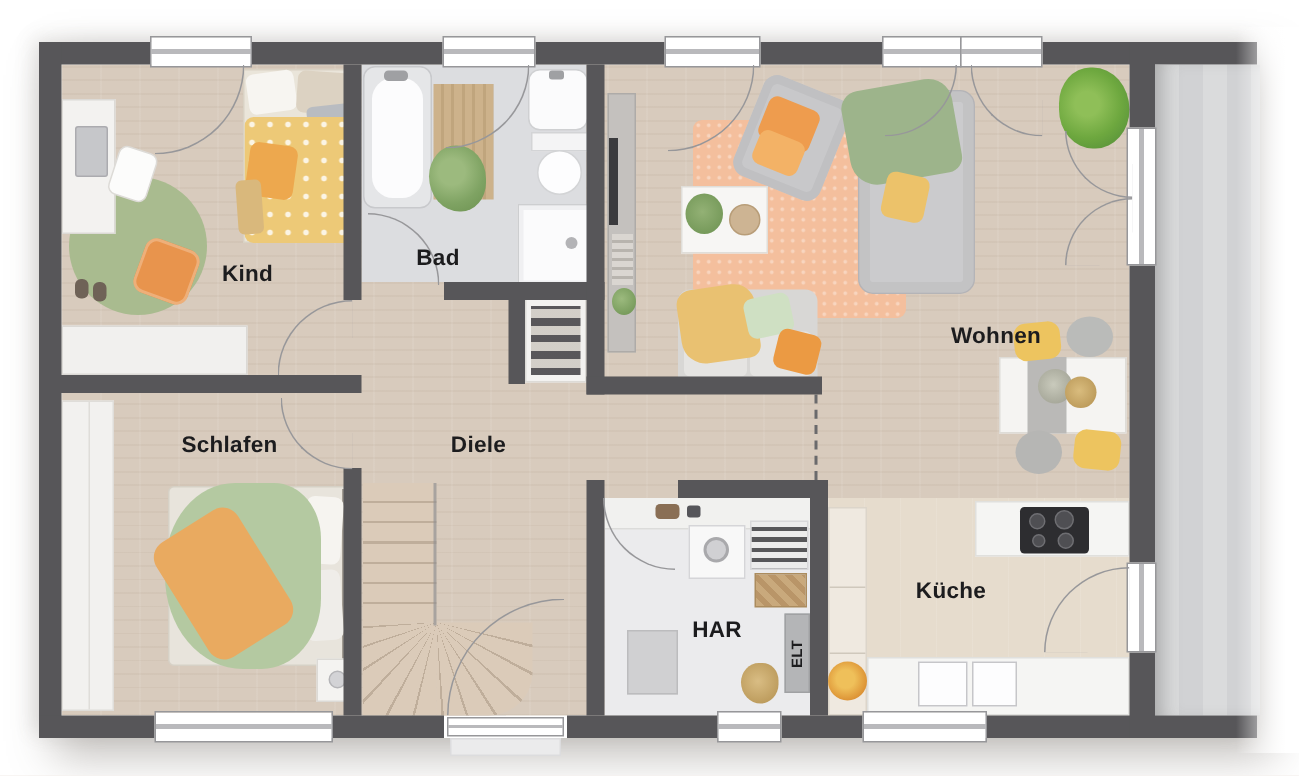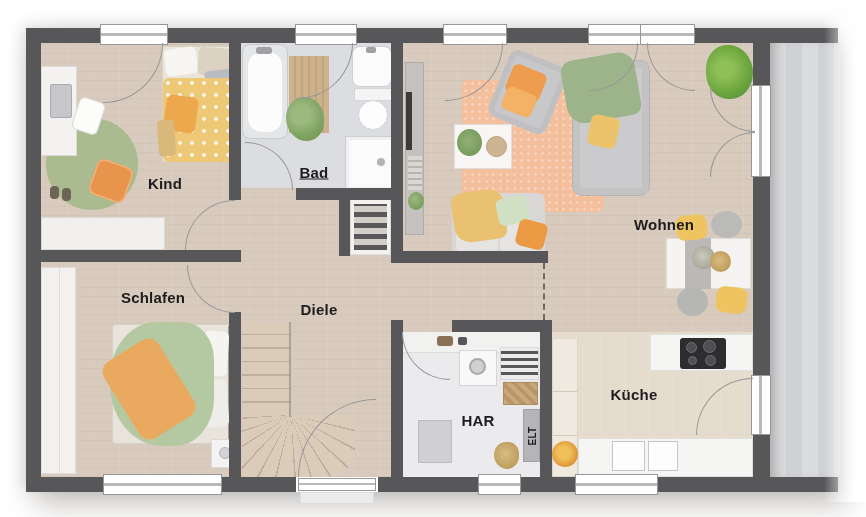--- a/index.html
+++ b/index.html
@@ -215,21 +215,21 @@
   <div class="arc tr" style="left:245px;top:142px;width:48px;height:48px;"></div>
   <div class="arc tl" style="left:298px;top:399px;width:78px;height:78px;"></div>
   <div class="arc bl" style="left:402px;top:332px;width:48px;height:48px;"></div>
   <div class="arc tl" style="left:696px;top:378px;width:57px;height:57px;"></div>
   <div class="arc bl" style="left:710px;top:87px;width:45px;height:45px;"></div>
   <div class="arc tl" style="left:710px;top:132px;width:45px;height:45px;"></div>
 
   <div class="a" style="left:824px;top:18px;width:42px;height:484px;background:linear-gradient(90deg,rgba(255,255,255,0),#fff 80%);"></div>
 
   <div class="lbl" style="left:165px;top:183px;">Kind</div>
-  <div class="lbl" style="left:314px;top:172px;text-decoration:underline;">Bad</div>
+  <div class="lbl" style="left:292px;top:172px;">Bad</div>
   <div class="lbl" style="left:633px;top:224px;margin-left:31px;">Wohnen</div>
   <div class="lbl" style="left:153px;top:297px;">Schlafen</div>
-  <div class="lbl" style="left:319px;top:309px;">Diele</div>
+  <div class="lbl" style="left:319px;top:297px;">Diele</div>
   <div class="lbl" style="left:634px;top:394px;">Küche</div>
   <div class="lbl" style="left:478px;top:420px;">HAR</div>
   <div class="lbl vert" style="left:532px;top:436px;">ELT</div>
 
 </div>
 
 </body></html>

